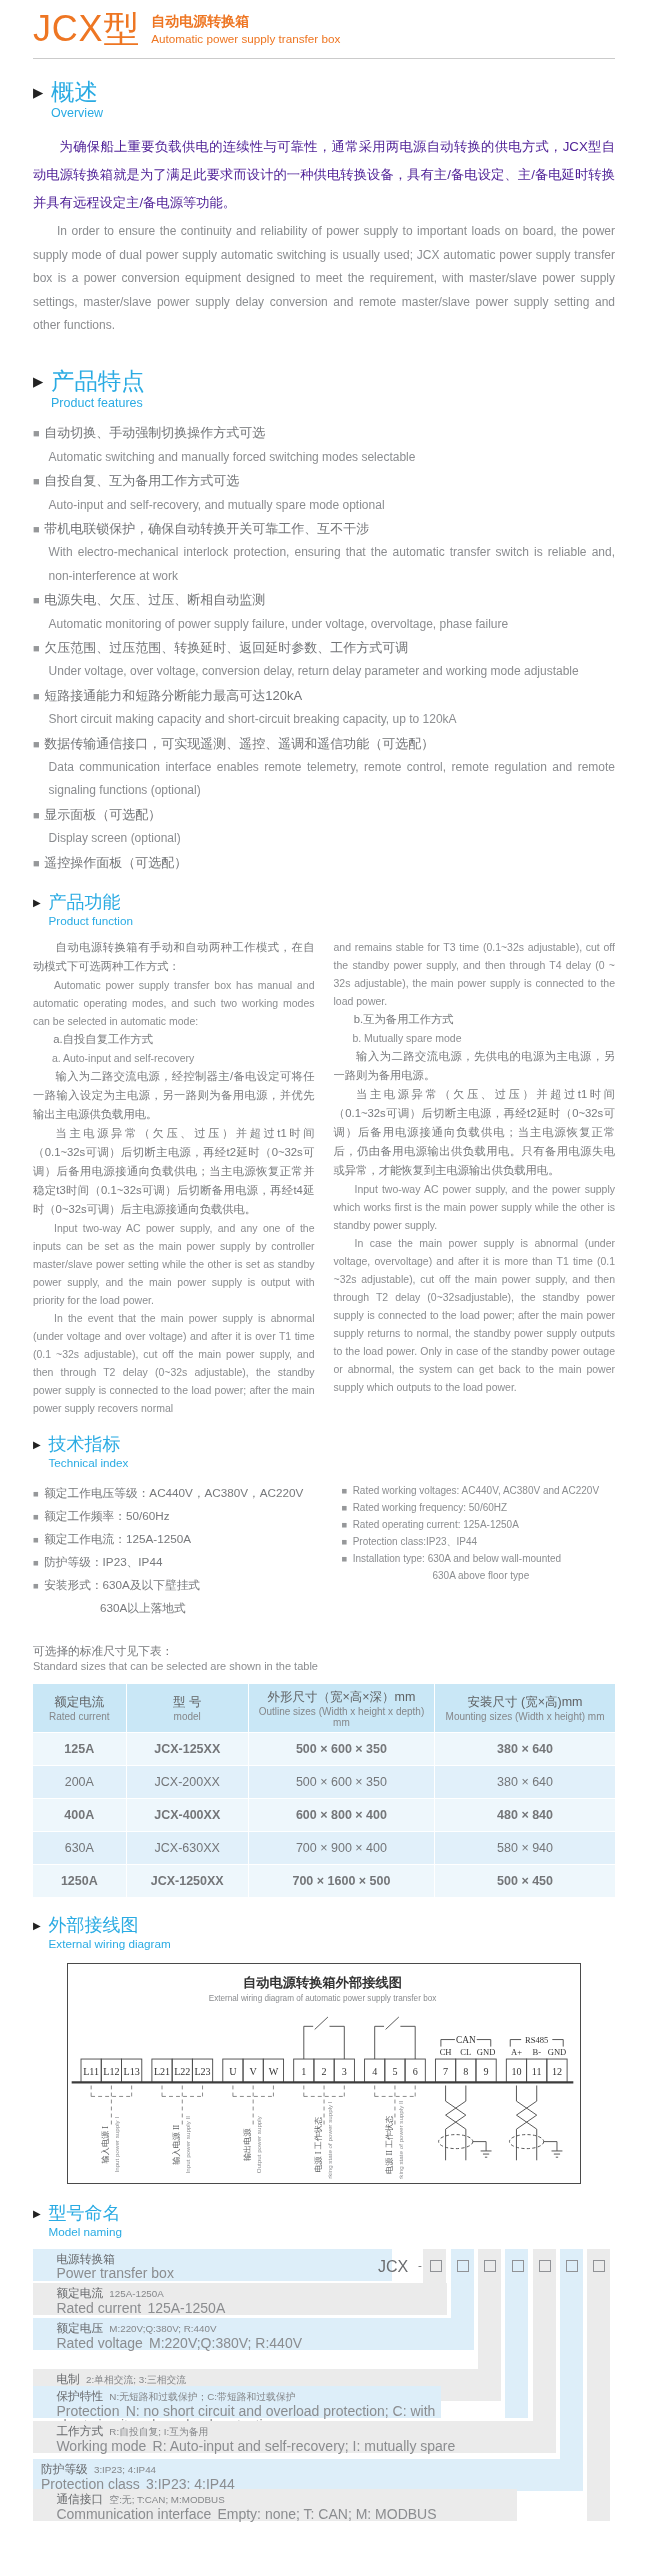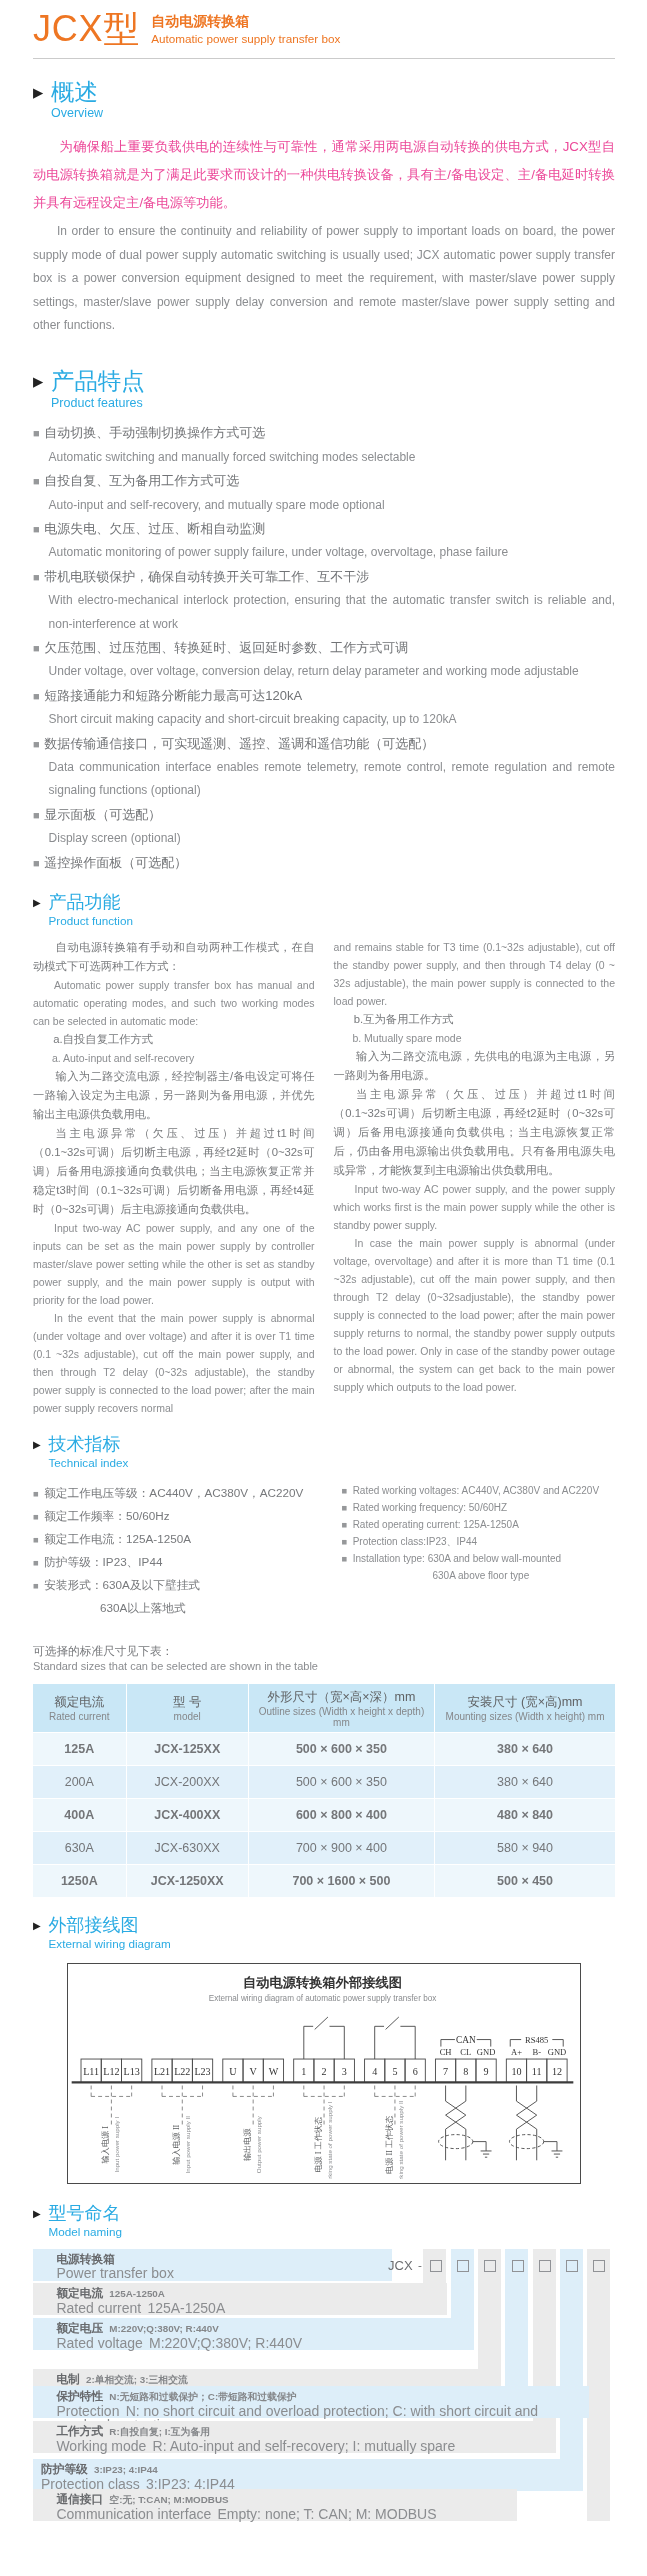--- a/index.html
+++ b/index.html
@@ -20,21 +20,21 @@
   .tri{color:#222;margin-right:7.8px;}
   .tri-lg{font-size:13.3px;line-height:28px;}
   .tri-sm{font-size:10px;line-height:22px;}
   .sec-titles .t-zh-lg{font-size:23.4px;line-height:26.5px;color:#2aabe3;}
   .sec-titles .t-zh-sm{font-size:18px;line-height:21px;color:#2aabe3;}
   .sec-titles .t-en-lg{font-size:12.5px;line-height:17px;color:#2aabe3;}
   .sec-titles .t-en-sm{font-size:11.7px;line-height:15.6px;color:#2aabe3;}
 
   
   .sec-overview{margin-top:20px;}
-  .ov-zh{margin:11px 0 0 0;font-size:13.3px;line-height:28px;color:#ec4899;text-align:justify;text-indent:2em;}
+  .ov-zh{margin:11px 0 0 0;font-size:13.3px;line-height:28px;color:#4c1d95;text-align:justify;text-indent:2em;}
   .ov-en{margin:3.1px 0 0 0;font-size:12px;line-height:23.4px;color:#8b8d90;text-align:justify;text-indent:2em;}
 
   
   .sec-features{margin-top:31px;}
   .feat-list{margin-top:9.4px;}
   .feat-zh{font-size:13px;line-height:23.4px;color:#717376;}
   .feat-sq{color:#96989a;font-size:11px;margin-right:4.7px;}
   .feat-en{font-size:12px;line-height:23.4px;color:#8b8d90;margin-left:15.6px;text-align:justify;}
 
   
@@ -77,25 +77,25 @@
   .sec-wiring{margin-top:17px;}
   .wiring-box{margin:11px auto 0 auto;width:512px;height:219px;border:1.6px solid #4a4a4a;}
   .wiring-box svg{display:block;}
 
   
   .sec-naming{margin-top:19px;}
   .naming-grid{position:relative;margin-top:9.4px;width:582px;height:272px;}
   .ncol{position:absolute;top:0;width:23.4px;}
   .nrow{position:absolute;left:0;height:32px;box-sizing:border-box;padding:2.3px 0 0 23.4px;}
   .bg-blue{background:#ddeef9;} .bg-gray{background:#ebebeb;}
-  .nline1{font-size:11.7px;line-height:15px;color:#67696c;font-weight:bold;}
+  .nline1{font-size:11.7px;line-height:15px;color:#67696c;}
   .nval{font-size:9.8px;color:#85878a;margin-left:6.2px;}
   .nline2{font-size:14px;line-height:14px;color:#8b8d90;}
   .nval-en{margin-left:6.2px;}
-  .njcx{position:absolute;left:355px;top:8.6px;font-size:13px;color:#6b6d70;}
+  .njcx{position:absolute;left:345px;top:8.6px;font-size:16px;color:#6b6d70;}
   .ndash{position:absolute;left:385px;top:8.6px;font-size:11.7px;color:#6b6d70;}
   .nbox{position:absolute;top:11px;width:10px;height:10px;border:1.2px solid #909296;}
 </style>
 </head>
 <body>
 
 <div class="page">
 <div class="content">
 
   <div class="hdr">
@@ -130,26 +130,26 @@
     <div class="feat-list">
       <div class="feat">
         <div class="feat-zh"><span class="feat-sq">■</span><span>自动切换、手动强制切换操作方式可选</span></div>
         <div class="feat-en">Automatic switching and manually forced switching modes selectable</div>
       </div>
       <div class="feat">
         <div class="feat-zh"><span class="feat-sq">■</span><span>自投自复、互为备用工作方式可选</span></div>
         <div class="feat-en">Auto-input and self-recovery, and mutually spare mode optional</div>
       </div>
       <div class="feat">
+        <div class="feat-zh"><span class="feat-sq">■</span><span>带机电联锁保护，确保自动转换开关可靠工作、互不干涉</span></div>
+        <div class="feat-en">With electro-mechanical interlock protection, ensuring that the automatic transfer switch is reliable and, non-interference at work</div>
+      </div>
+      <div class="feat">
         <div class="feat-zh"><span class="feat-sq">■</span><span>电源失电、欠压、过压、断相自动监测</span></div>
         <div class="feat-en">Automatic monitoring of power supply failure, under voltage, overvoltage, phase failure</div>
-      </div>
-      <div class="feat">
-        <div class="feat-zh"><span class="feat-sq">■</span><span>带机电联锁保护，确保自动转换开关可靠工作、互不干涉</span></div>
-        <div class="feat-en">With electro-mechanical interlock protection, ensuring that the automatic transfer switch is reliable and, non-interference at work</div>
       </div>
       <div class="feat">
         <div class="feat-zh"><span class="feat-sq">■</span><span>欠压范围、过压范围、转换延时、返回延时参数、工作方式可调</span></div>
         <div class="feat-en">Under voltage, over voltage, conversion delay, return delay parameter and working mode adjustable</div>
       </div>
       <div class="feat">
         <div class="feat-zh"><span class="feat-sq">■</span><span>短路接通能力和短路分断能力最高可达120kA</span></div>
         <div class="feat-en">Short circuit making capacity and short-circuit breaking capacity, up to 120kA</div>
       </div>
       <div class="feat">
@@ -431,21 +431,21 @@
         <div class="nline2"><span>Rated current</span><span class="nval-en">125A-1250A</span></div>
       </div>
       <div class="nrow bg-blue" style="top:69px;width:441px;">
         <div class="nline1"><span>额定电压</span><span class="nval">M:220V;Q:380V; R:440V</span></div>
         <div class="nline2"><span>Rated voltage</span><span class="nval-en">M:220V;Q:380V; R:440V</span></div>
       </div>
       <div class="nrow bg-gray" style="top:120px;width:468px;">
         <div class="nline1"><span>电制</span><span class="nval">2:单相交流; 3:三相交流</span></div>
         <div class="nline2"><span>Electric system:</span><span class="nval-en">2: single-phase AC; 3: three-phase AC</span></div>
       </div>
-      <div class="nrow bg-blue" style="top:137px;width:556px;">
+      <div class="nrow bg-blue" style="top:137px;width:408px;">
         <div class="nline1"><span>保护特性</span><span class="nval">N:无短路和过载保护；C:带短路和过载保护</span></div>
         <div class="nline2"><span>Protection</span><span class="nval-en">N: no short circuit and overload protection; C: with short circuit and overload protection</span></div>
       </div>
       <div class="nrow bg-gray" style="top:172px;width:523px;">
         <div class="nline1"><span>工作方式</span><span class="nval">R:自投自复; I:互为备用</span></div>
         <div class="nline2"><span>Working mode</span><span class="nval-en">R: Auto-input and self-recovery; I: mutually spare</span></div>
       </div>
       <div class="nrow bg-blue" style="top:210px;width:550px;padding-left:8px;">
         <div class="nline1"><span>防护等级</span><span class="nval">3:IP23; 4:IP44</span></div>
         <div class="nline2"><span>Protection class</span><span class="nval-en">3:IP23; 4:IP44</span></div>

